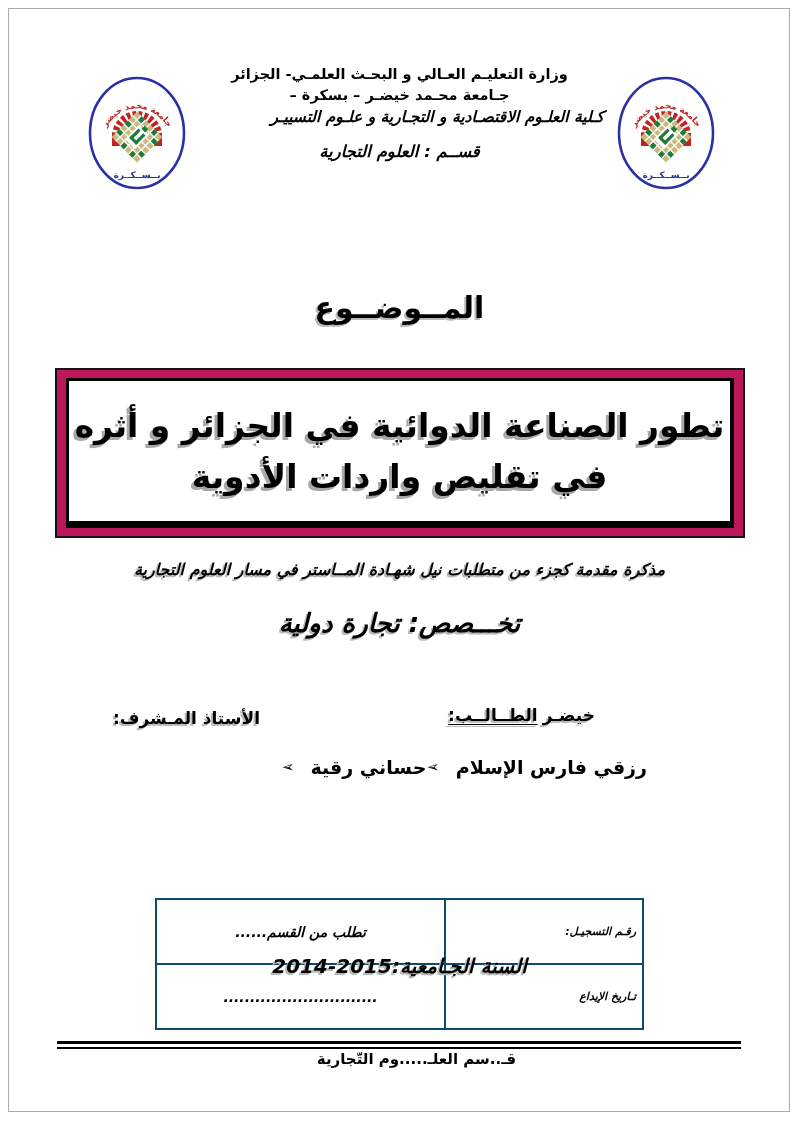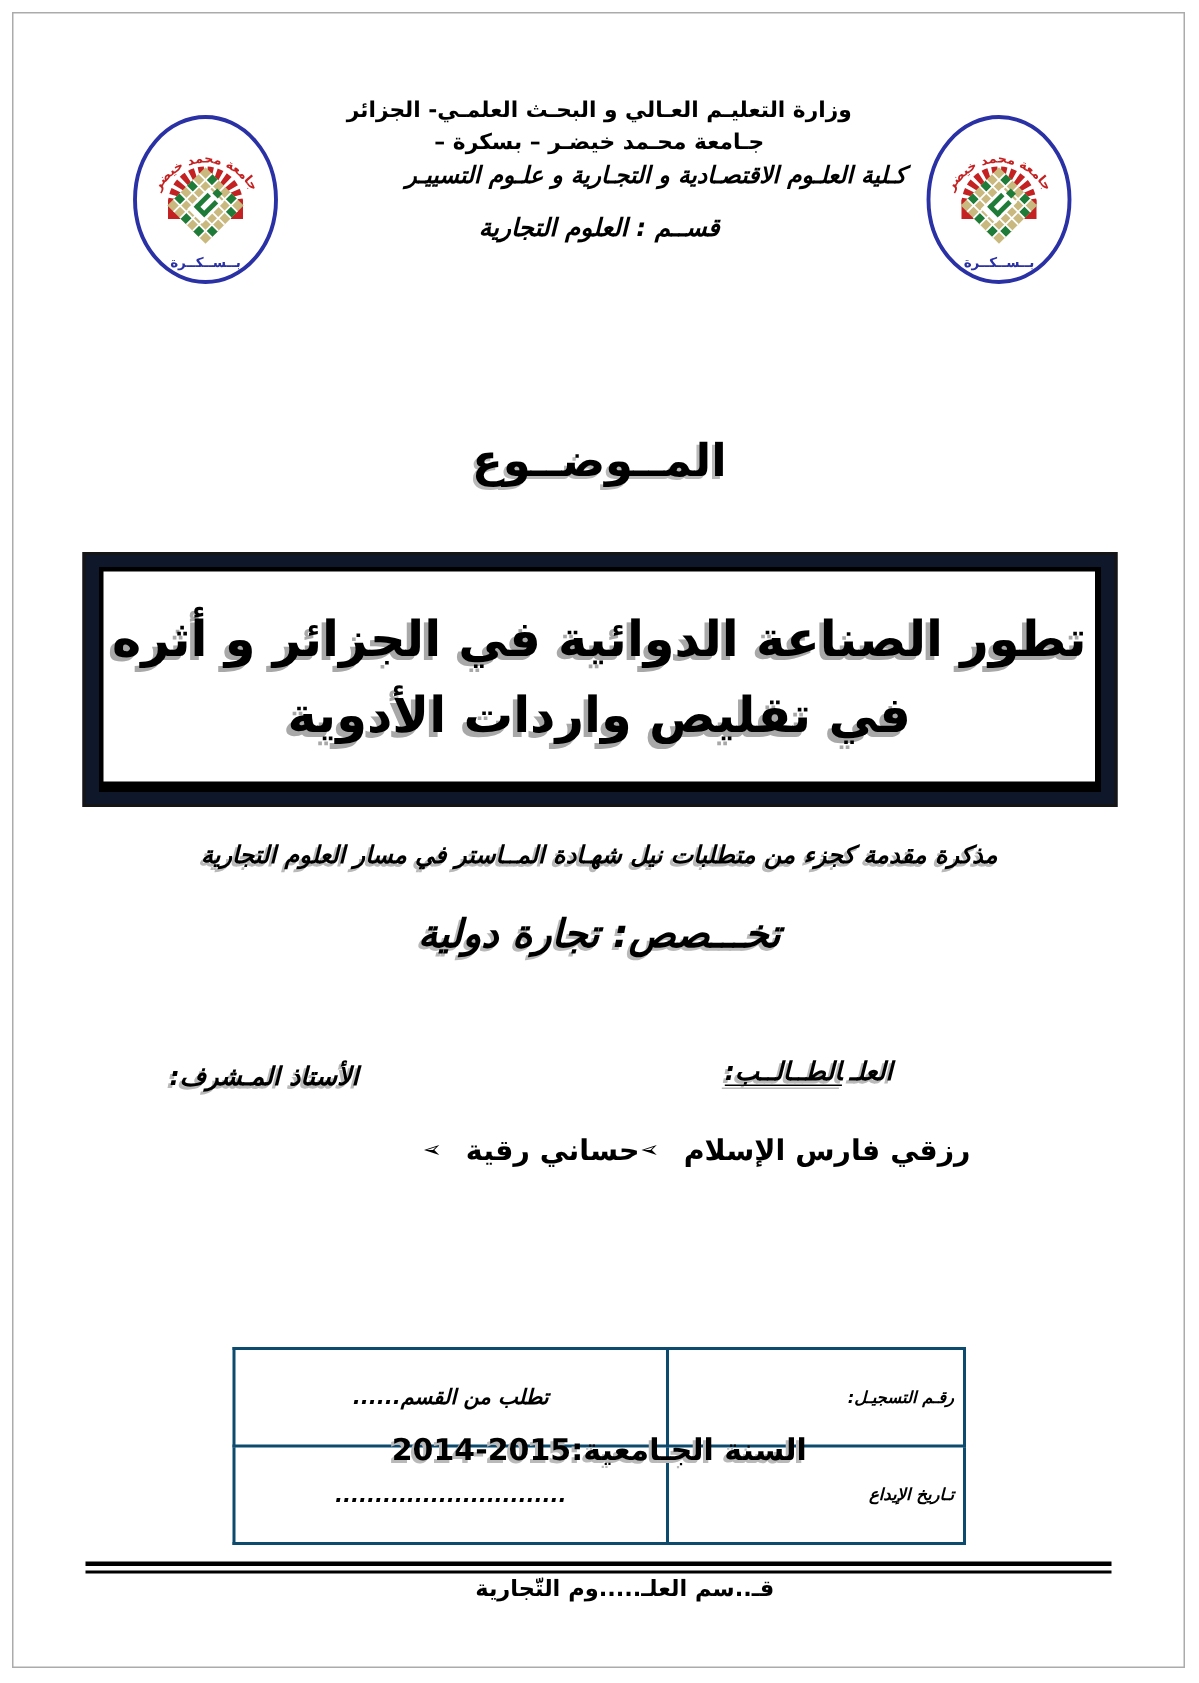--- a/index.html
+++ b/index.html
@@ -16,50 +16,50 @@
   
   .hdr-center{top:66px;left:195px;right:195px;text-align:center;}
   .hdr-line1,.hdr-line2{font-size:14.5px;font-weight:bold;margin:0 0 5px 0;}
   .hdr-line3{font-size:15.5px;font-weight:bold;font-style:italic;margin:2px 0 5px 0;text-align:right;}
   .hdr-line4{font-size:16.5px;font-weight:bold;font-style:italic;margin:16px;}
 
   
   .subject{top:290px;font-size:30px;font-weight:bold;}
 
   
-  .title-box-outer{left:55px;top:368px;width:690px;height:170px;background:#0f172a;
+  .title-box-outer{left:55px;top:368px;width:690px;height:170px;background:#be185d;
         border:2px solid #151515;padding:8px 9px;box-sizing:border-box;}
   .title-box-inner{width:100%;height:100%;background:#fff;border:3px solid #000;
         border-bottom-width:7px;border-right-width:4px;box-sizing:border-box;
         display:flex;align-items:center;justify-content:center;}
   .main-title{font-size:33px;font-weight:bold;line-height:1.55;text-align:center;}
 
   .memo{top:560px;font-size:16px;font-weight:bold;font-style:italic;}
   .spec{top:608px;font-size:26px;font-weight:bold;font-style:italic;}
 
   
-  .lbl{font-size:17px;font-weight:bold;font-style:italic;}
+  .lbl{font-size:17px;font-weight:bold;}
   .student-label{top:705px;right:204px;}
   .supervisor-label{top:708px;left:113px;}
   .ul{text-decoration:underline;text-underline-offset:3px;margin-left:43px;}
   .lbl-prefix{margin-left:5px;}
   .name-pair{top:756px;font-size:19px;font-weight:bold;direction:ltr;}
   .student-name-pair{right:152px;}
   .supervisor-name-pair{left:282px;}
   .arrow{display:inline-block;transform:scaleX(-1);font-size:15px;margin-right:16px;
         vertical-align:2px;font-style:normal;}
 
   
   .reg-table-wrap{left:155px;top:898px;width:489px;}
   table.reg{border-collapse:collapse;width:100%;direction:rtl;}
   table.reg td{border:2px solid #0c4a6e;height:25px;padding:19px 6px;}
   td.reg-label{width:184px;font-size:11px;font-weight:bold;font-style:italic;margin-top:20px;}
   td.reg-value{text-align:center;font-size:14px;font-weight:bold;font-style:italic;direction:rtl;}
 
-  .year{top:954px;font-size:20px;font-weight:bold;}
+  .year{top:954px;font-size:20px;font-weight:bold;font-style:italic;}
 
   
   .footer-rule{left:57px;right:58px;top:1041px;height:3px;
         border-top:3px solid #000;border-bottom:2px solid #000;}
   .footer-text{top:1050px;font-size:15px;font-weight:bold;padding-left:34px;}
 
   .logo{width:102px;height:118px;}
   .logo-left{left:86px;top:74px;}
   .logo-right{left:615px;top:74px;}
 </style>
@@ -169,21 +169,21 @@
         <div>في تقليص واردات الأدوية</div>
       </div>
     </div>
   </div>
 
   <div class="abs ctr memo rtl sh-sm">مذكرة مقدمة كجزء من متطلبات نيل شهـادة المــاستر في مسار العلوم التجارية</div>
 
   <div class="abs ctr spec rtl sh-sm">تخـــصص: تجارة دولية</div>
 
   <div class="abs student-label lbl rtl sh-sm">
-    <span class="lbl-prefix">العلـ</span><span class="ul">الطــالــب:</span>
+    <span class="lbl-prefix">خيضـر</span><span class="ul">الطــالــب:</span>
   </div>
   <div class="abs supervisor-label lbl rtl sh-sm">الأستاذ المـشرف:</div>
 
   <div class="abs name-pair student-name-pair">
     <span class="arrow">➢</span><span class="rtl">رزقي فارس الإسلام</span>
   </div>
   <div class="abs name-pair supervisor-name-pair">
     <span class="arrow">➢</span><span class="rtl">حساني رقية</span>
   </div>
 

